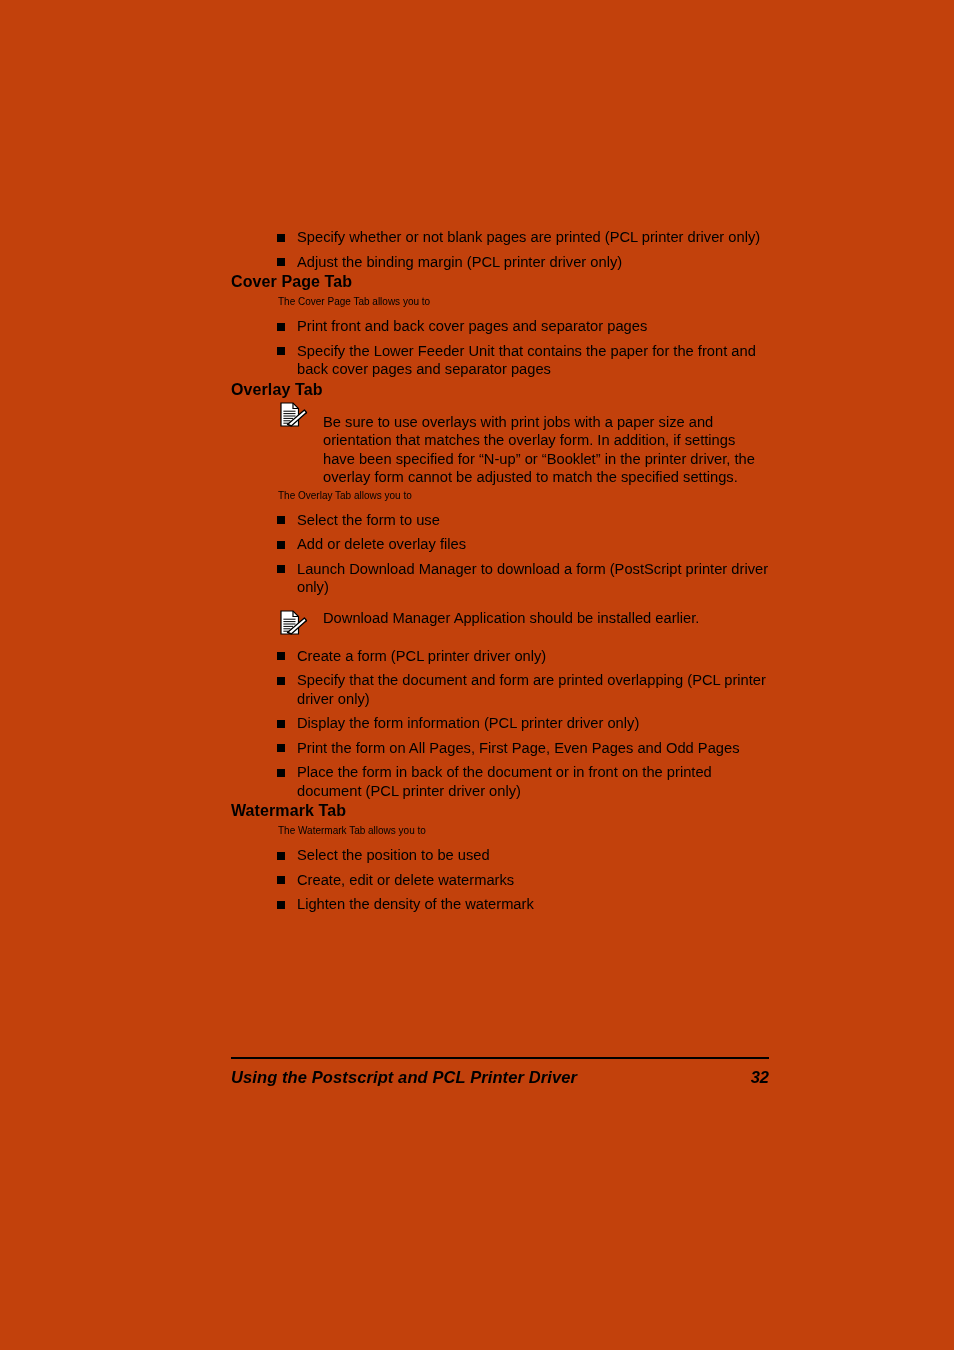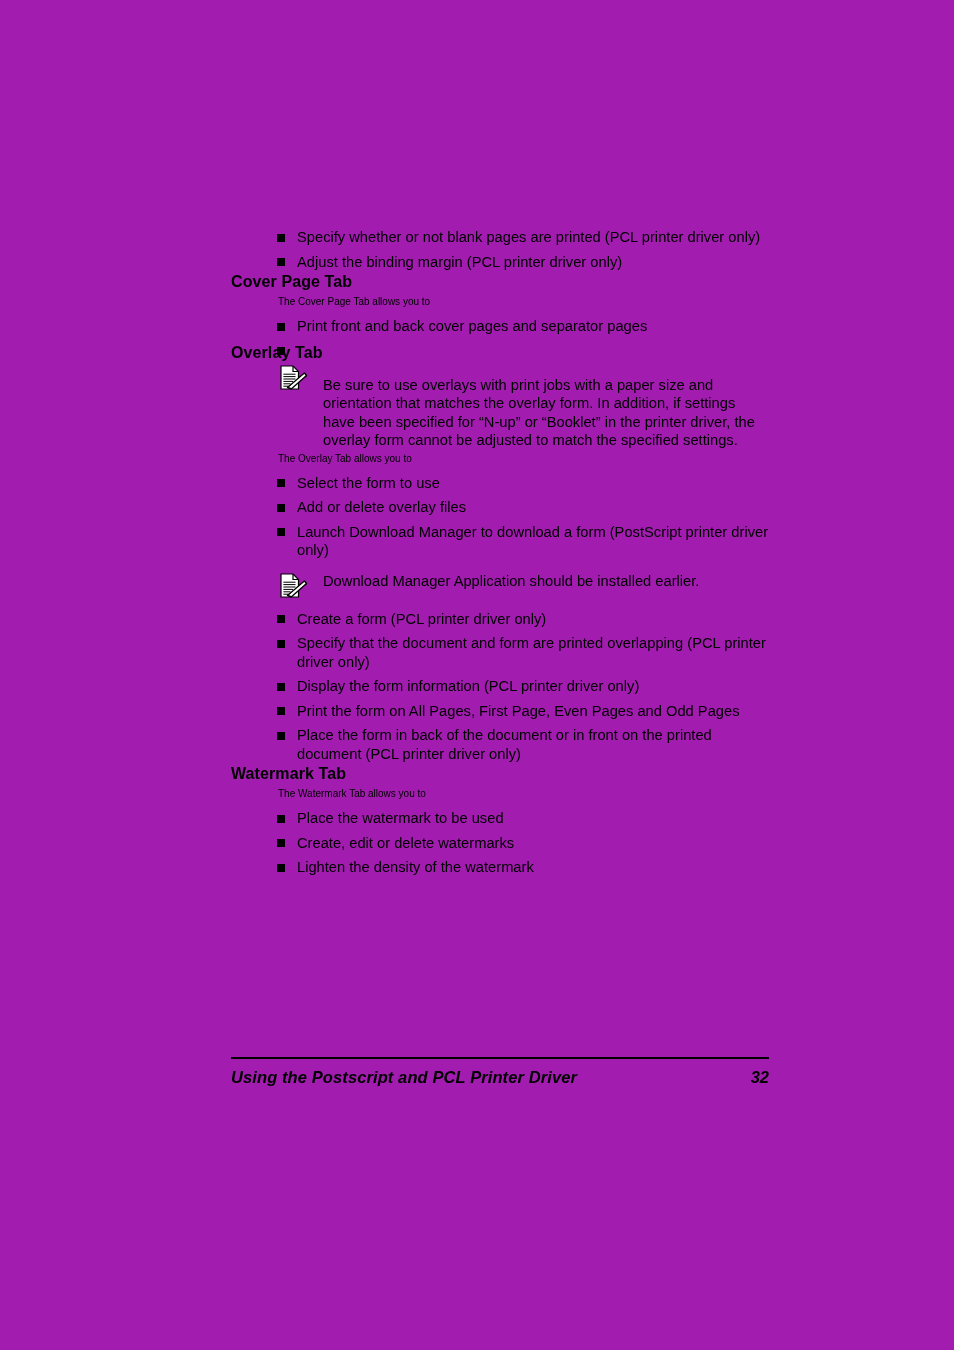--- a/index.html
+++ b/index.html
@@ -15,21 +15,21 @@
     font-family: "Liberation Sans", sans-serif;
     color: #000000;
     -webkit-font-smoothing: antialiased;
   }
   .page {
     position: absolute;
     left: 0;
     top: 0;
     width: 954px;
     height: 1350px;
-    background: #a21caf;
+    background: #c2410c;
     overflow: hidden;
   }
   .content {
     position: absolute;
     left: 231px;
     top: 222px;
     width: 540px;
   }
 
   
@@ -162,20 +162,21 @@
 
     <p class="intro intro-top-1">The Cover Page Tab allows you to</p>
 
     <ul class="bullets">
       <li>
         <span class="sq"></span>
         <span>Print front and back cover pages and separator pages</span>
       </li>
       <li>
         <span class="sq"></span>
+        <span>Specify the Lower Feeder Unit that contains the paper for the front and back cover pages and separator pages</span>
       </li>
     </ul>
 
     <h2 class="section-heading h-overlay">Overlay Tab</h2>
 
     <div class="note note-1">
       <span class="note-icon">
         <svg width="32" height="26" viewBox="0 0 32 26" xmlns="http://www.w3.org/2000/svg">
 
           <path d="M2 1 L14 1 L19.5 6.5 L19.5 24 L2 24 Z" fill="#ffffff" stroke="#000000" stroke-width="1.2"></path>
@@ -260,21 +261,21 @@
       </li>
     </ul>
 
     <h2 class="section-heading h-water">Watermark Tab</h2>
 
     <p class="intro intro-top-3">The Watermark Tab allows you to</p>
 
     <ul class="bullets">
       <li>
         <span class="sq"></span>
-        <span>Place the watermark to be used</span>
+        <span>Select the position to be used</span>
       </li>
       <li>
         <span class="sq"></span>
         <span>Create, edit or delete watermarks</span>
       </li>
       <li>
         <span class="sq"></span>
         <span>Lighten the density of the watermark</span>
       </li>
     </ul>

